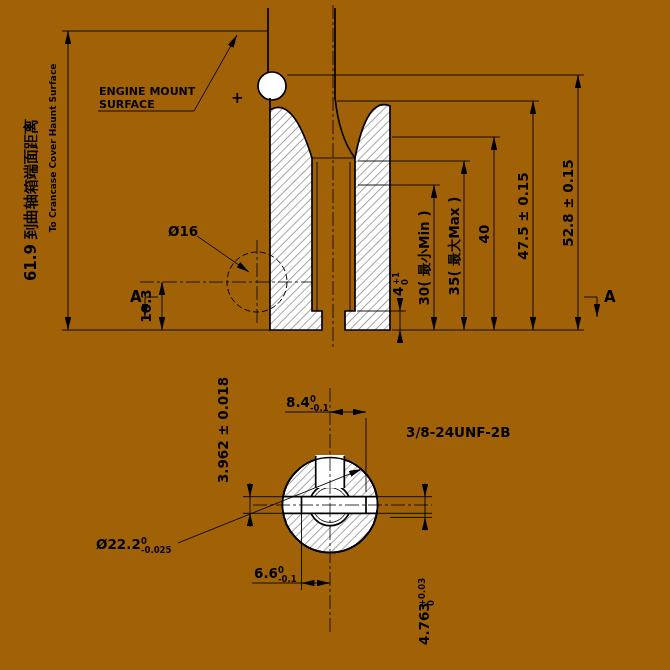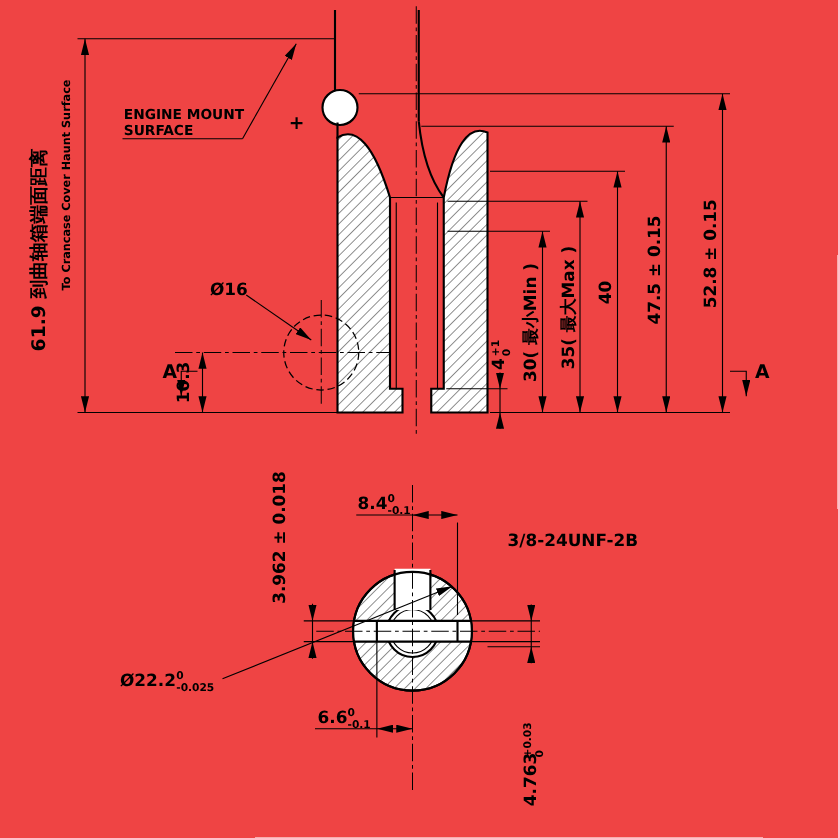--- a/index.html
+++ b/index.html
@@ -1,16 +1,16 @@
 <!DOCTYPE html>
 <html><head>
 <meta charset="utf-8">
 <style>
   html,body{margin:0;padding:0;background:#fff;}
-  .canvas{width:670px;height:670px;position:relative;background:#ef4444;}
+  .canvas{width:670px;height:670px;position:relative;background:#a16207;}
   svg text{fill:#000;font-family:"DejaVu Sans","Liberation Sans",sans-serif;font-weight:bold;}
   .t15{font-size:15px;} .t13{font-size:13.5px;} .t11{font-size:11px;}
   .t9{font-size:9px;font-weight:bold;} .t8{font-size:8.5px;}
   .thick{stroke:#000;stroke-width:1.7;fill:none;}
   .thin{stroke:#000;stroke-width:0.9;fill:none;}
   .dim{stroke:#000;stroke-width:0.9;fill:none;}
   .cl{stroke:#000;stroke-width:0.8;stroke-dasharray:14 3 3 3;fill:none;}
   .dash{stroke:#000;stroke-width:1;stroke-dasharray:6 3;fill:none;}
 </style>
 </head>

